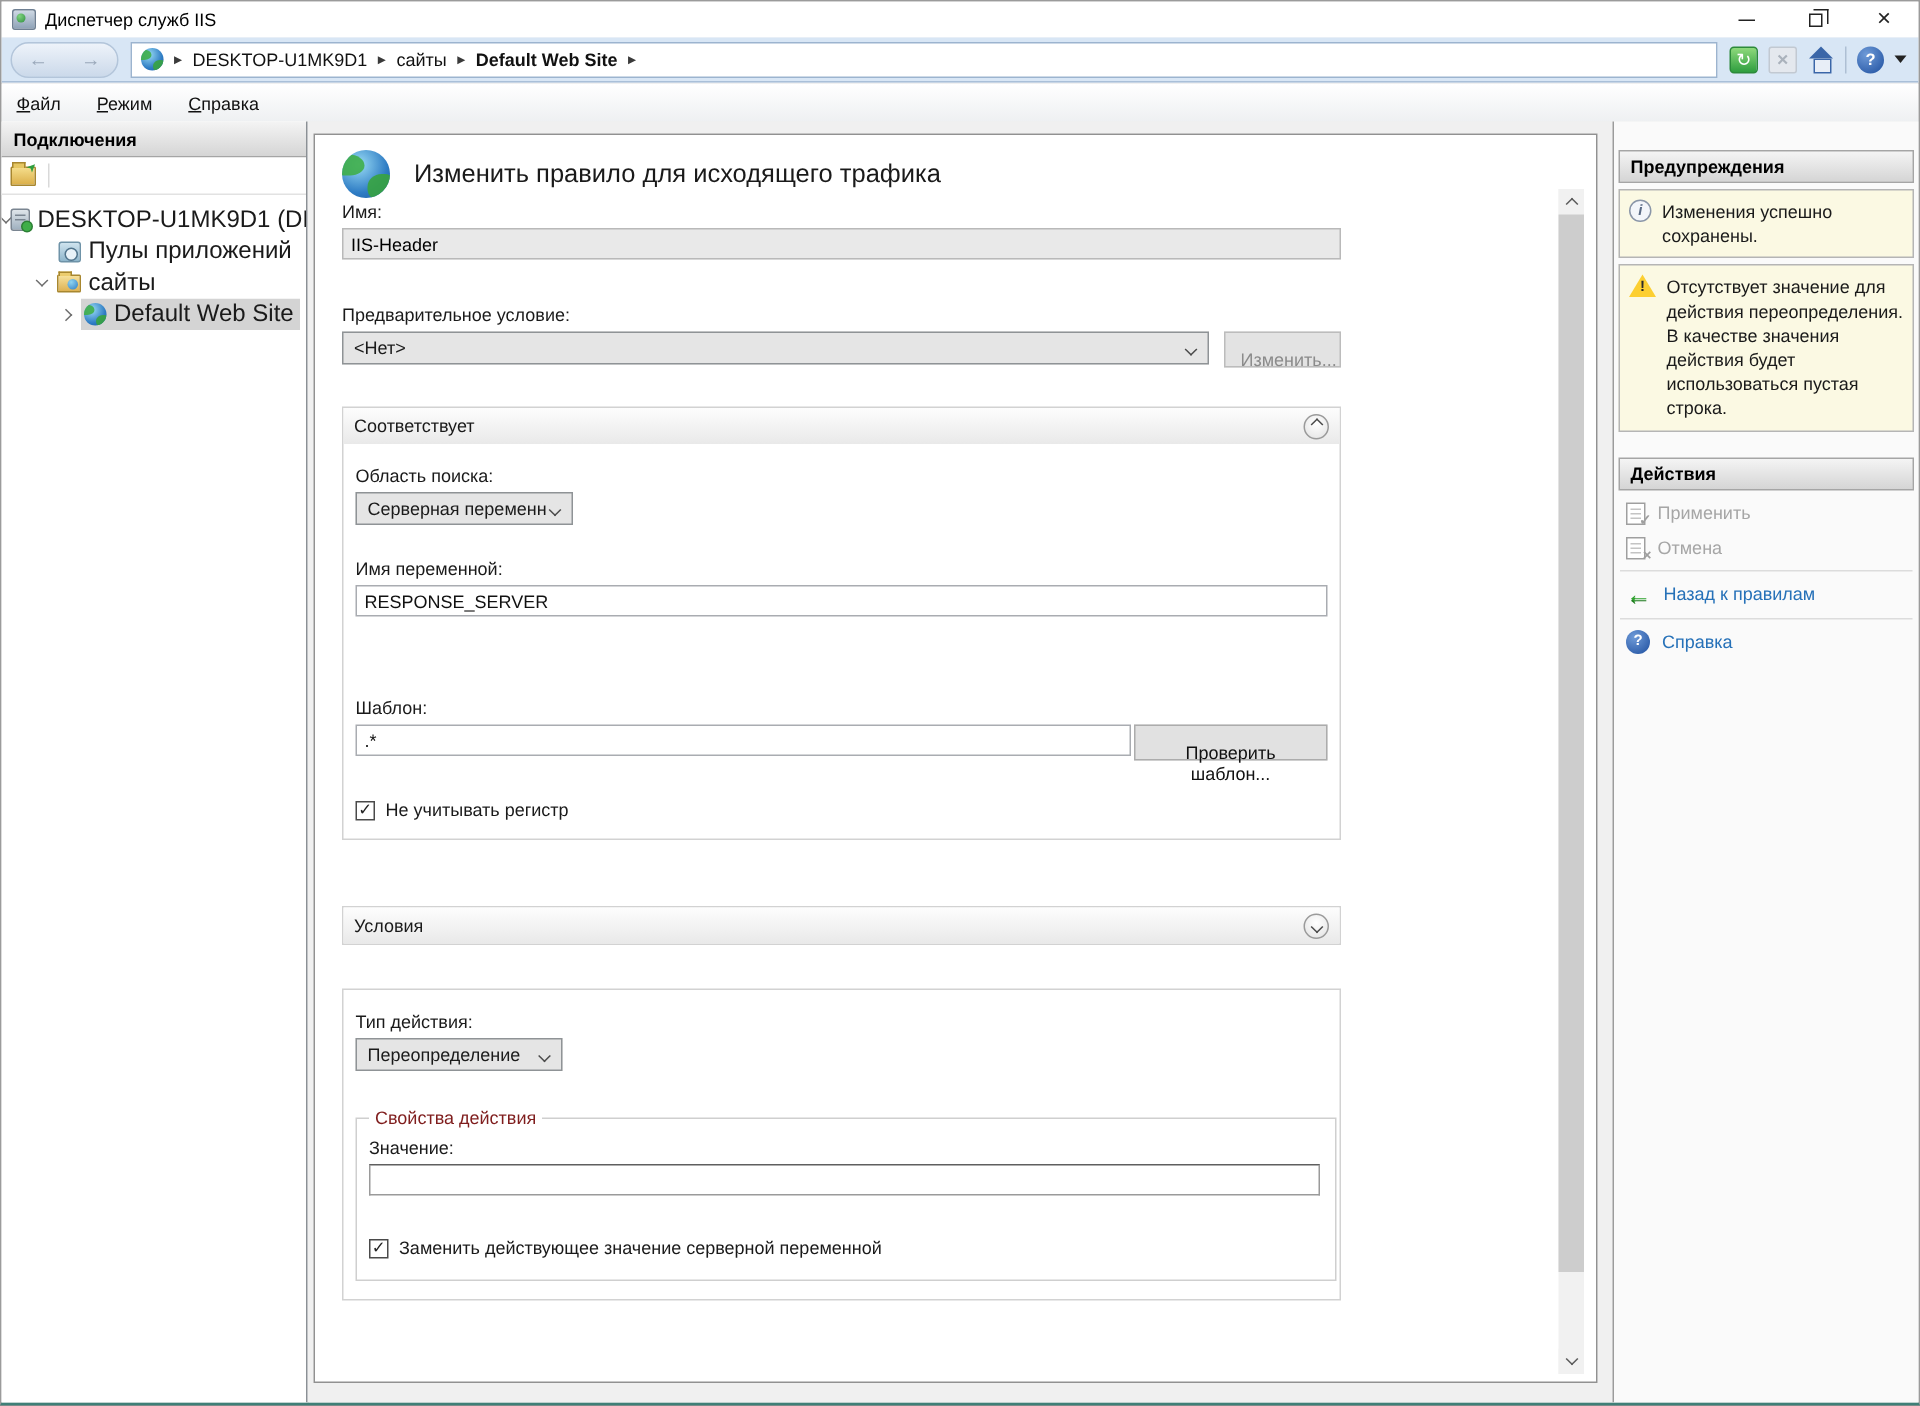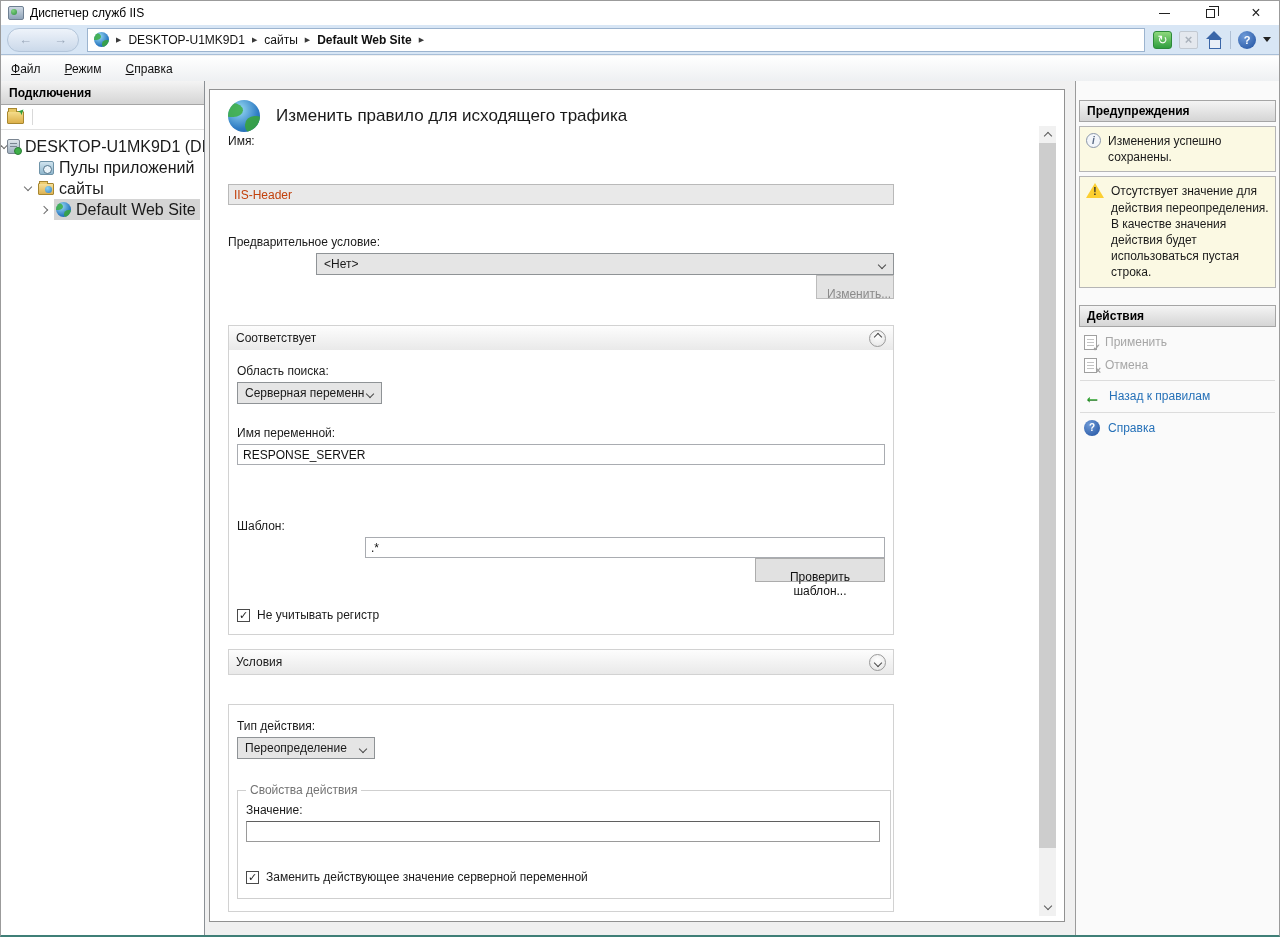--- a/index.html
+++ b/index.html
@@ -73,38 +73,38 @@
   .globe.g32 { width:32px; height:32px; }
   
   .center-area { position:absolute; left:205px; right:204px; top:0; bottom:0; background:#f0f0f0; }
   .main-box { position:absolute; left:3px; right:10px; top:8px; bottom:13px; background:#fff; border:1px solid #919191; overflow:hidden; }
   .main-inner { padding:10px 0 0 18px; width:700px; }
   .main-header { display:flex; align-items:center; gap:16px; }
   .page-title { font-size:17px; color:#1a1a1a; font-weight:normal; }
   .form { width:666px; }
   .field-label { margin:10px 0 4px; }
   .input { width:100%; height:21px; border:1px solid #a9acb1; background:#fff; font:12px "Liberation Sans",sans-serif; padding:0 5px; color:#111; }
-  .input:disabled { background:#e9e9e9; color:#c2410c; border-color:#b9b9b9;margin-top:32px; }
+  .input:disabled { background:#e9e9e9; color:#000000; border-color:#b9b9b9; }
   .combo { height:22px; background:#e5e5e5; border:1px solid #8f9396; display:inline-flex; align-items:center; padding:0 22px 0 7px; position:relative; white-space:nowrap; overflow:hidden; }
   .combo .chev { position:absolute; right:8px; top:8px; }
   .chev { width:6px; height:6px; border-right:1.4px solid #4a4a4a; border-bottom:1.4px solid #4a4a4a; transform:rotate(45deg); }
   .chev.up { transform:rotate(-135deg); }
   .btn { height:23px; background:#e1e1e1; border:1px solid #acacac; font:12px "Liberation Sans",sans-serif; padding:11px 10px; color:#111; }
   .btn.disabled { color:#8b8b8b; border-color:#bcbcbc; background:#e3e3e3; }
-  .row { display:flex; align-items:flex-end;flex-direction:column; }
+  .row { display:flex; align-items:flex-start; }
   .group-box { border:1px solid #d2d2d2; margin-top:26px; }
   .group-header { height:24px; background:linear-gradient(#fdfdfd,#e9e9e9); display:flex; align-items:center; justify-content:space-between; padding:0 7px; }
   .disclosure { width:17px; height:17px; border-radius:50%; border:1px solid #9a9a9a; background:radial-gradient(circle at 50% 35%, #ffffff, #e2e2e2); display:flex; align-items:center; justify-content:center; }
   .disclosure .chev { margin-top:2px; }
   .disclosure .chev.up { margin-top:-2px; }
   .group-content { padding:4px 8px 12px 8px; }
   .cb { width:13px; height:13px; border:1px solid #4a4a4a; background:#fff; display:inline-flex; align-items:center; justify-content:center; font-size:11px; line-height:1; color:#222; flex:none; }
   .cb-row { display:flex; align-items:center; gap:7px; margin-top:26px; }
   fieldset.props { border:1px solid #cfcfcf; margin-top:24px; padding:2px 10px 14px 8px; }
-  fieldset.props legend { font-size:12px; padding:0 4px; color:#737373; }
+  fieldset.props legend { font-size:12px; padding:0 4px; color:#7f1d1d; }
   .value-input { border:1px solid #9a9a9a; border-top-color:#5f5f5f; }
   
   .scrollbar { position:absolute; top:36px; bottom:5px; right:8px; width:17px; background:#f1f1f1; }
   .sb-btn { position:absolute; left:0; width:17px; height:17px; background:#f1f1f1; display:flex; align-items:center; justify-content:center; }
   .sb-up { top:0; } .sb-down { bottom:0; }
   .sb-chev { width:6px; height:6px; border-right:1.6px solid #5a5a5a; border-bottom:1.6px solid #5a5a5a; }
   .sb-chev.up { transform:rotate(-135deg); margin-top:3px; }
   .sb-chev.down { transform:rotate(45deg); margin-top:-3px; }
   .sb-thumb { position:absolute; left:0; width:17px; top:17px; bottom:68px; background:#cdcdcd; }
   
@@ -266,21 +266,21 @@
                 </div>
 
                 <div class="cb-row">
                   <span class="cb">✓</span>
                   <span>Не учитывать регистр</span>
                 </div>
               </div>
             </div>
 
             
-            <div class="group-box" style="margin-top:14px">
+            <div class="group-box" style="margin-top:44px">
               <div class="group-header" style="border-bottom:none">
                 <span>Условия</span>
                 <span class="disclosure">
                     <span class="chev"></span>
                   </span>
               </div>
             </div>
 
             
             <div class="group-box" style="margin-top:29px">

